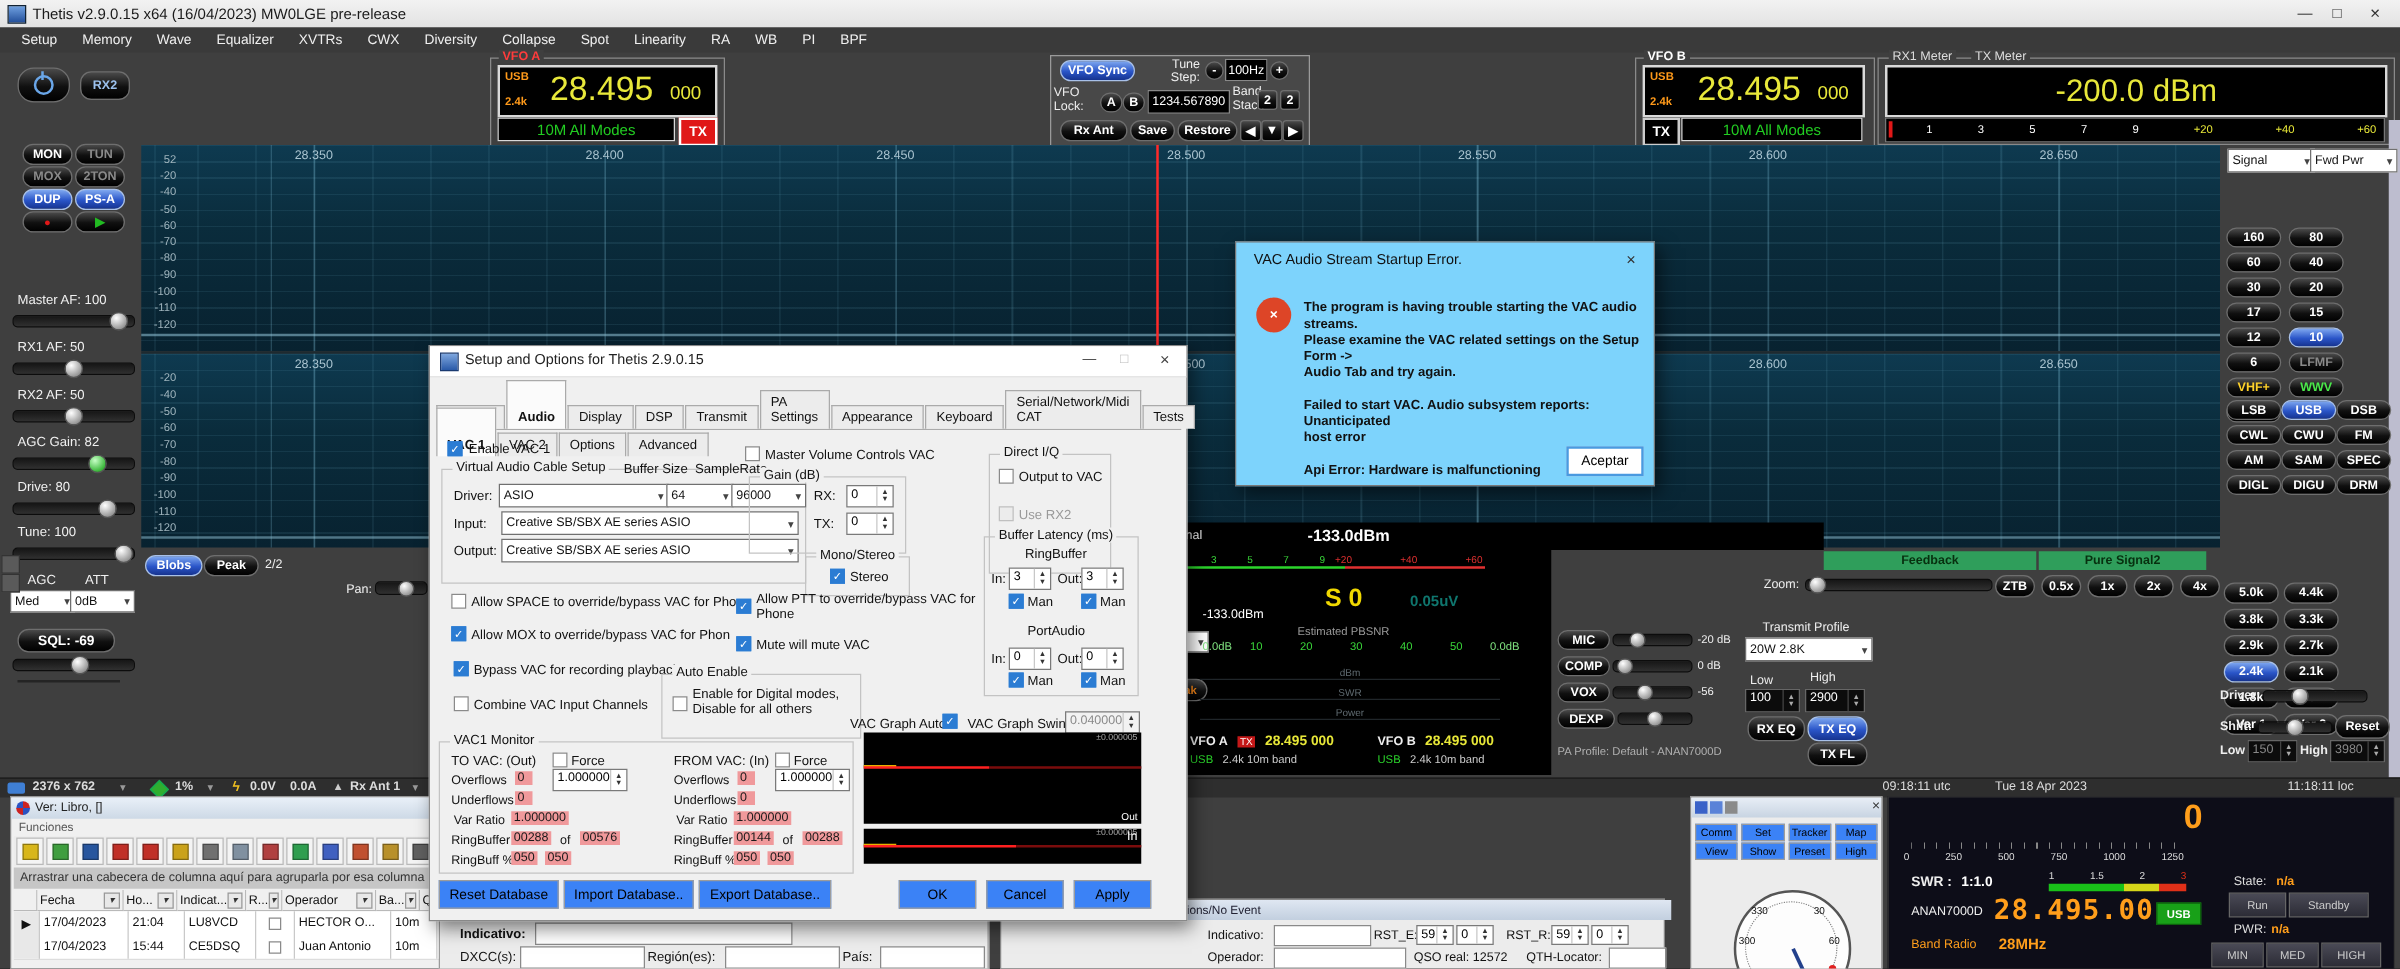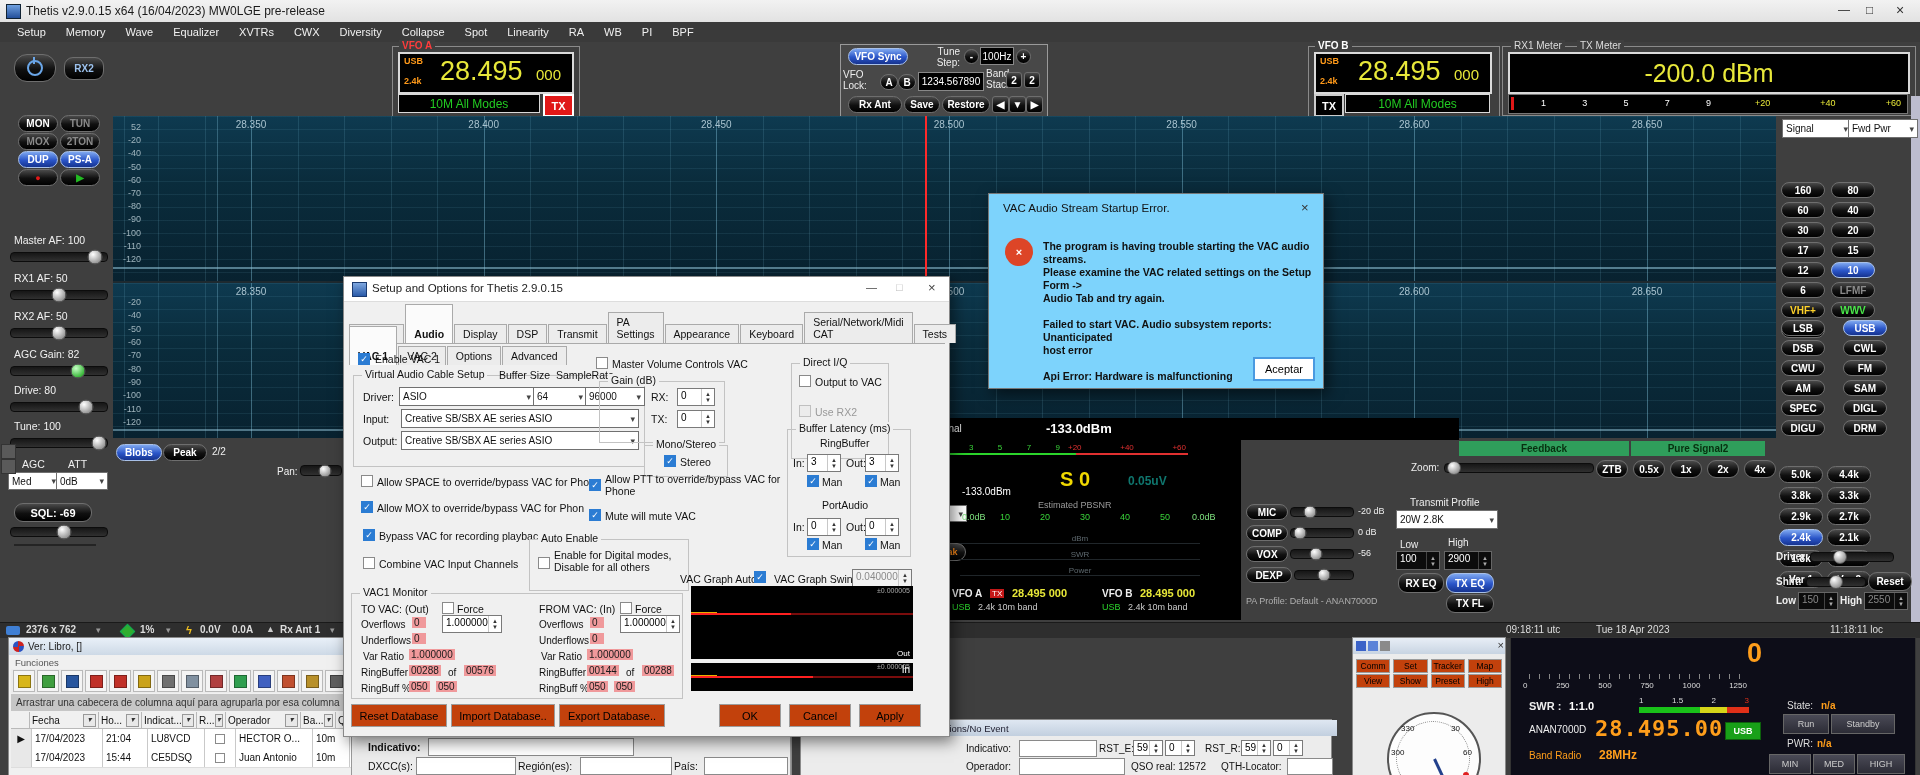--- a/index.html
+++ b/index.html
@@ -34,21 +34,21 @@
   .spin .ar::before{content:"▲"}.spin .ar::after{content:"▼"}
   .spin.dis{color:#8a8a8a;background:#f2f2f2}
   .spin.dark{background:#0c0c0c;border:1px solid #666;color:#fff}
   .spin.dark .ar{border-left:1px solid #444;color:#aaa}
   
   .cb{width:12px;height:12px;border:1px solid #8a8a8a;background:#fff;display:inline-block;box-sizing:border-box}
   .cb.on{background:#2b7cd3;border-color:#2b7cd3;color:#fff;font-size:9px;line-height:11px;text-align:center}
   .cb.on::after{content:"✓"}
   .cb.dis{background:#ececec;border-color:#c0c0c0}
   .redbox{background:#f0999b;color:#1a1a1a;font-size:10px;padding:0 2px;text-align:left}
-  .wbtn{background:#c2410c;border:1px solid #9c9c9c;font-size:11px;color:#000;display:flex;align-items:center;justify-content:center;cursor:default}
+  .wbtn{background:#3b82f6;border:1px solid #9c9c9c;font-size:11px;color:#000;display:flex;align-items:center;justify-content:center;cursor:default}
   
   .spec{background-image:
      repeating-linear-gradient(90deg, rgba(140,205,230,.30) 0 1px, transparent 1px 232.65px),
      repeating-linear-gradient(90deg, rgba(120,190,215,.16) 0 1px, transparent 1px 46.53px),
      repeating-linear-gradient(180deg, rgba(120,190,215,.10) 0 1px, transparent 1px 13px),
      linear-gradient(180deg,#0e3a50,#0a2c3c 40%,#082230);
      background-position:138px 0,45px 0,0 0,0 0}
   .freqrow{display:flex;justify-content:space-between}
   .freqrow span{width:60px;text-align:center;color:#a9c3cf;font-size:10px}
   .dbcol{display:flex;flex-direction:column;justify-content:space-between}
@@ -416,21 +416,21 @@
       <span class="pill" style="width:42px;height:14px">17</span>
       <span class="pill" style="width:42px;height:14px">15</span>
       <span class="pill" style="width:42px;height:14px">12</span>
       <span class="pill on" style="width:42px;height:14px">10</span>
       <span class="pill" style="width:42px;height:14px">6</span>
       <span class="pill dim" style="width:42px;height:14px">LFMF</span>
       <span class="pill yl" style="width:42px;height:14px">VHF+</span>
       <span class="pill gn" style="width:42px;height:14px">WWV</span>
       <span class="pill or" style="width:42px;height:14px">SWL</span>
     </div>
-  <div class="abs" style="left:1781px;top:320px;width:138px;display:flex;flex-wrap:wrap;gap:4px 18px">
+  <div class="abs" style="left:1781px;top:320px;width:138px;display:flex;flex-wrap:wrap;gap:4px 0">
 
   <span class="pill" style="width:42px;height:14px">LSB</span>
       <span class="pill on" style="width:42px;height:14px">USB</span>
       <span class="pill" style="width:42px;height:14px">DSB</span>
       <span class="pill" style="width:42px;height:14px">CWL</span>
       <span class="pill" style="width:42px;height:14px">CWU</span>
       <span class="pill" style="width:42px;height:14px">FM</span>
       <span class="pill" style="width:42px;height:14px">AM</span>
       <span class="pill" style="width:42px;height:14px">SAM</span>
       <span class="pill" style="width:42px;height:14px">SPEC</span>
@@ -462,21 +462,21 @@
       <span class="thumb" style="left:50%;width:12px;height:12px"></span>
     </div>
   <div class="abs pill" style="left:1868px;top:572px;width:42px;height:17px">Reset</div>
   <div class="abs" style="left:1776px;top:595px;font-size:10px;font-weight:bold;color:#eee">Low</div>
   <div class="abs spin dark" style="left:1798px;top:592px;width:38px;height:16px;color:#888">
       <span class="v">150</span>
       <span class="ar"></span>
     </div>
   <div class="abs" style="left:1840px;top:595px;font-size:10px;font-weight:bold;color:#eee">High</div>
   <div class="abs spin dark" style="left:1864px;top:592px;width:42px;height:16px;color:#888">
-      <span class="v">2550</span>
+      <span class="v">3980</span>
       <span class="ar"></span>
     </div>
 
   <div class="abs" style="left:0;top:622px;width:1920px;height:15px;background:#2e2e2e;border-top:1px solid #1a1a1a">
     <span class="abs" style="left:6px;top:3px;width:14px;height:9px;background:#3f7fd4;border-radius:2px"></span>
     <span class="abs" style="left:26px;top:1px;font-size:10px;font-weight:bold;color:#ddd">2376 x 762</span>
     <span class="abs" style="left:96px;top:2px;color:#999;font-size:9px">▾</span>
     <span class="abs" style="left:122px;top:3px;width:9px;height:9px;background:#2fae2f;border:1px solid #1a5;transform:rotate(45deg)"></span>
     <span class="abs" style="left:140px;top:1px;font-size:10px;font-weight:bold;color:#ddd">1%</span>
     <span class="abs" style="left:166px;top:2px;color:#999;font-size:9px">▾</span>

